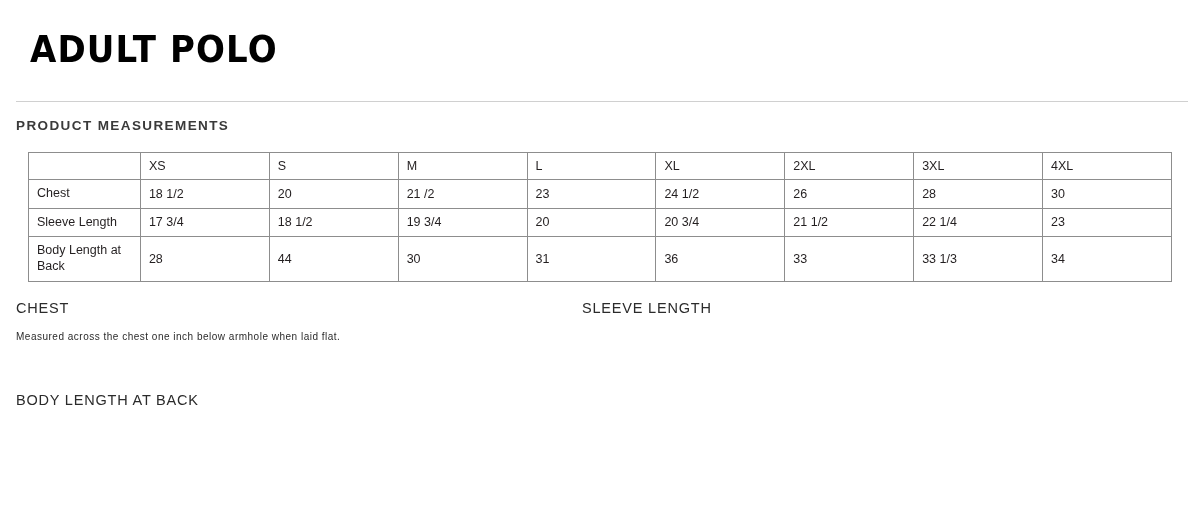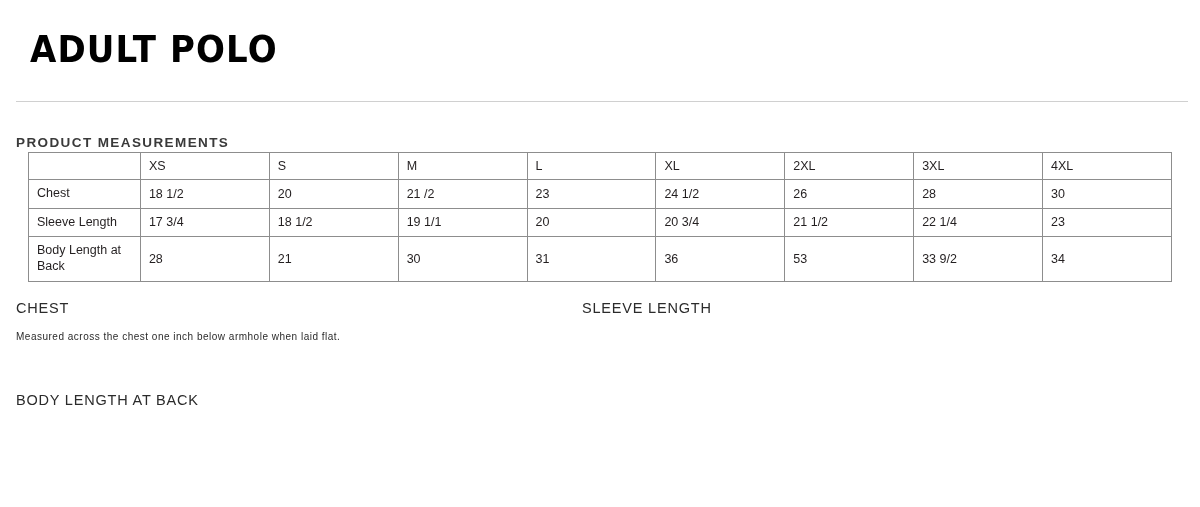--- a/index.html
+++ b/index.html
@@ -45,21 +45,20 @@
   }
 
   .section-label {
     position: absolute;
     left: 16px;
     top: 118px;
     font-size: 13.5px;
     font-weight: bold;
     letter-spacing: 1.4px;
     color: #3a3a3a;
-    margin-top: 17px;
   }
 
   table.measurements {
     position: absolute;
     left: 28px;
     top: 152px;
     width: 1144px;
     border-collapse: collapse;
     font-size: 12.5px;
     color: #231f20;
@@ -164,36 +163,36 @@
         <td>23</td>
         <td>24 1/2</td>
         <td>26</td>
         <td>28</td>
         <td>30</td>
       </tr>
       <tr>
         <td class="rowlabel">Sleeve Length</td>
         <td>17 3/4</td>
         <td>18 1/2</td>
-        <td>19 1/1</td>
+        <td>19 3/4</td>
         <td>20</td>
         <td>20 3/4</td>
         <td>21 1/2</td>
         <td>22 1/4</td>
         <td>23</td>
       </tr>
       <tr class="tall">
         <td class="rowlabel">Body Length at Back</td>
         <td>28</td>
-        <td>21</td>
+        <td>44</td>
         <td>30</td>
         <td>31</td>
         <td>36</td>
-        <td>53</td>
-        <td>33 9/2</td>
+        <td>33</td>
+        <td>33 1/3</td>
         <td>34</td>
       </tr>
     </tbody>
   </table>
 
   <div class="defs">
     <div class="def-grid">
       <div class="def-col">
         <div class="def-title">CHEST</div>
         <div class="def-body">Measured across the chest one inch below armhole when laid flat.</div>

